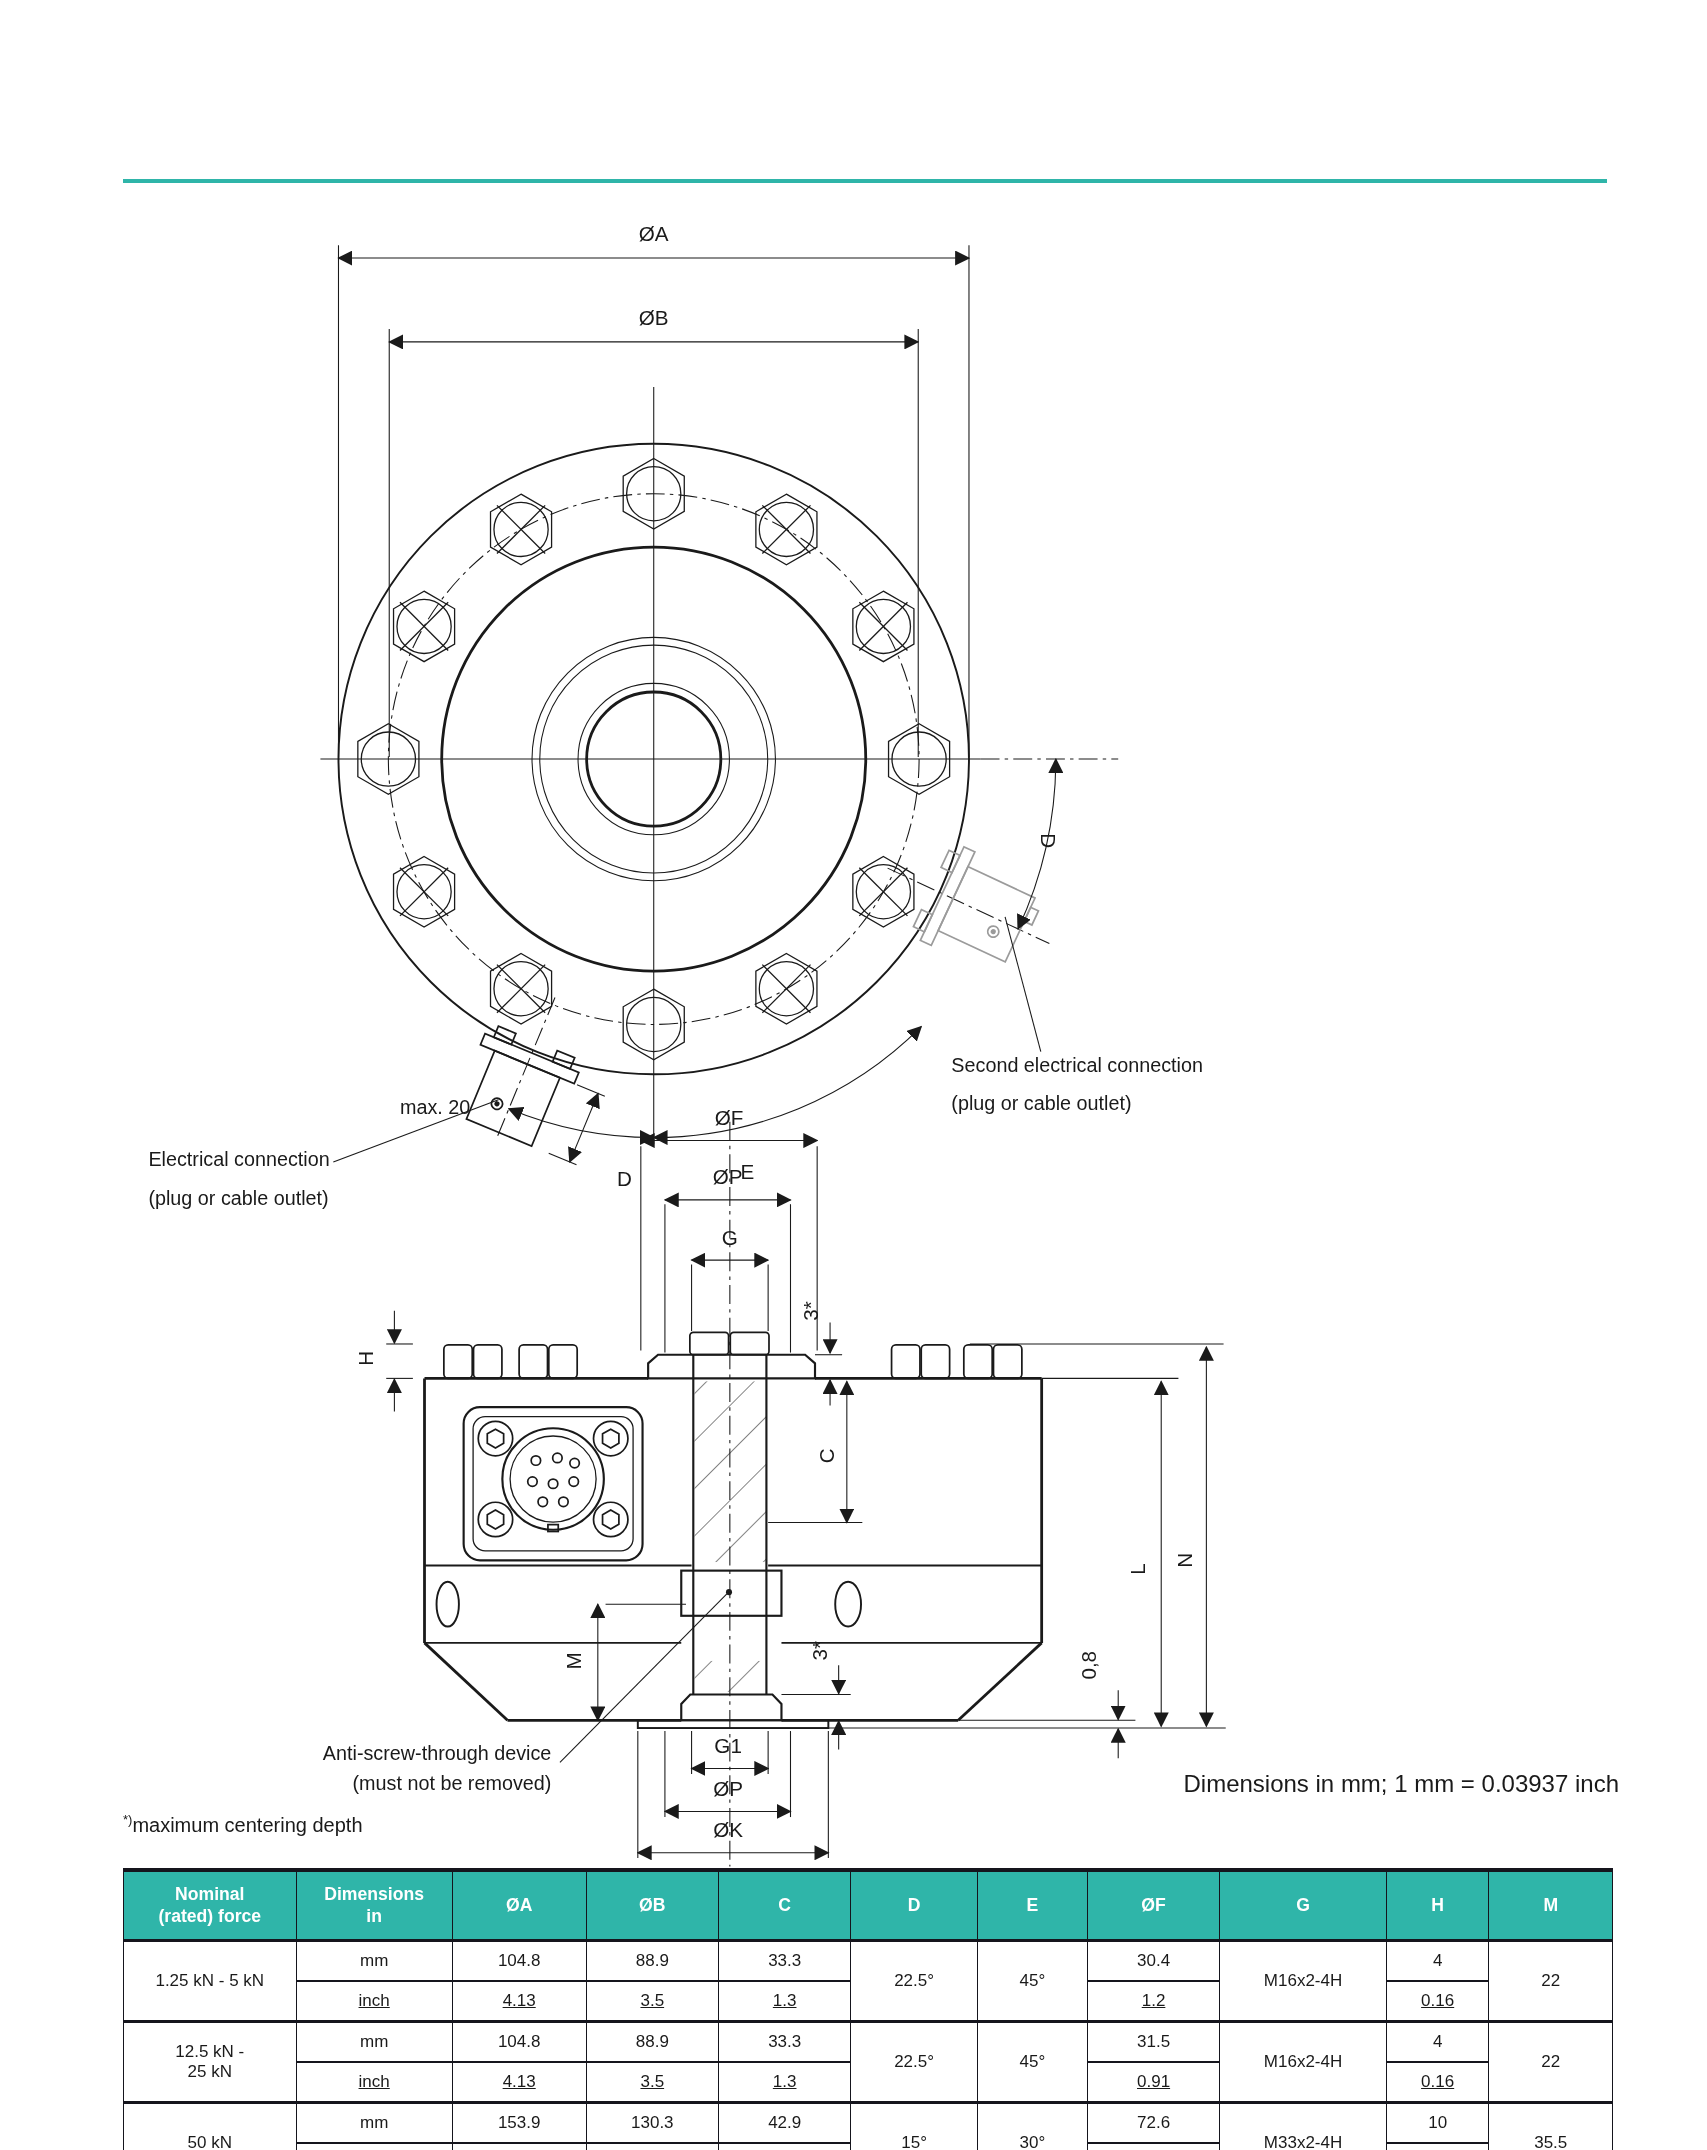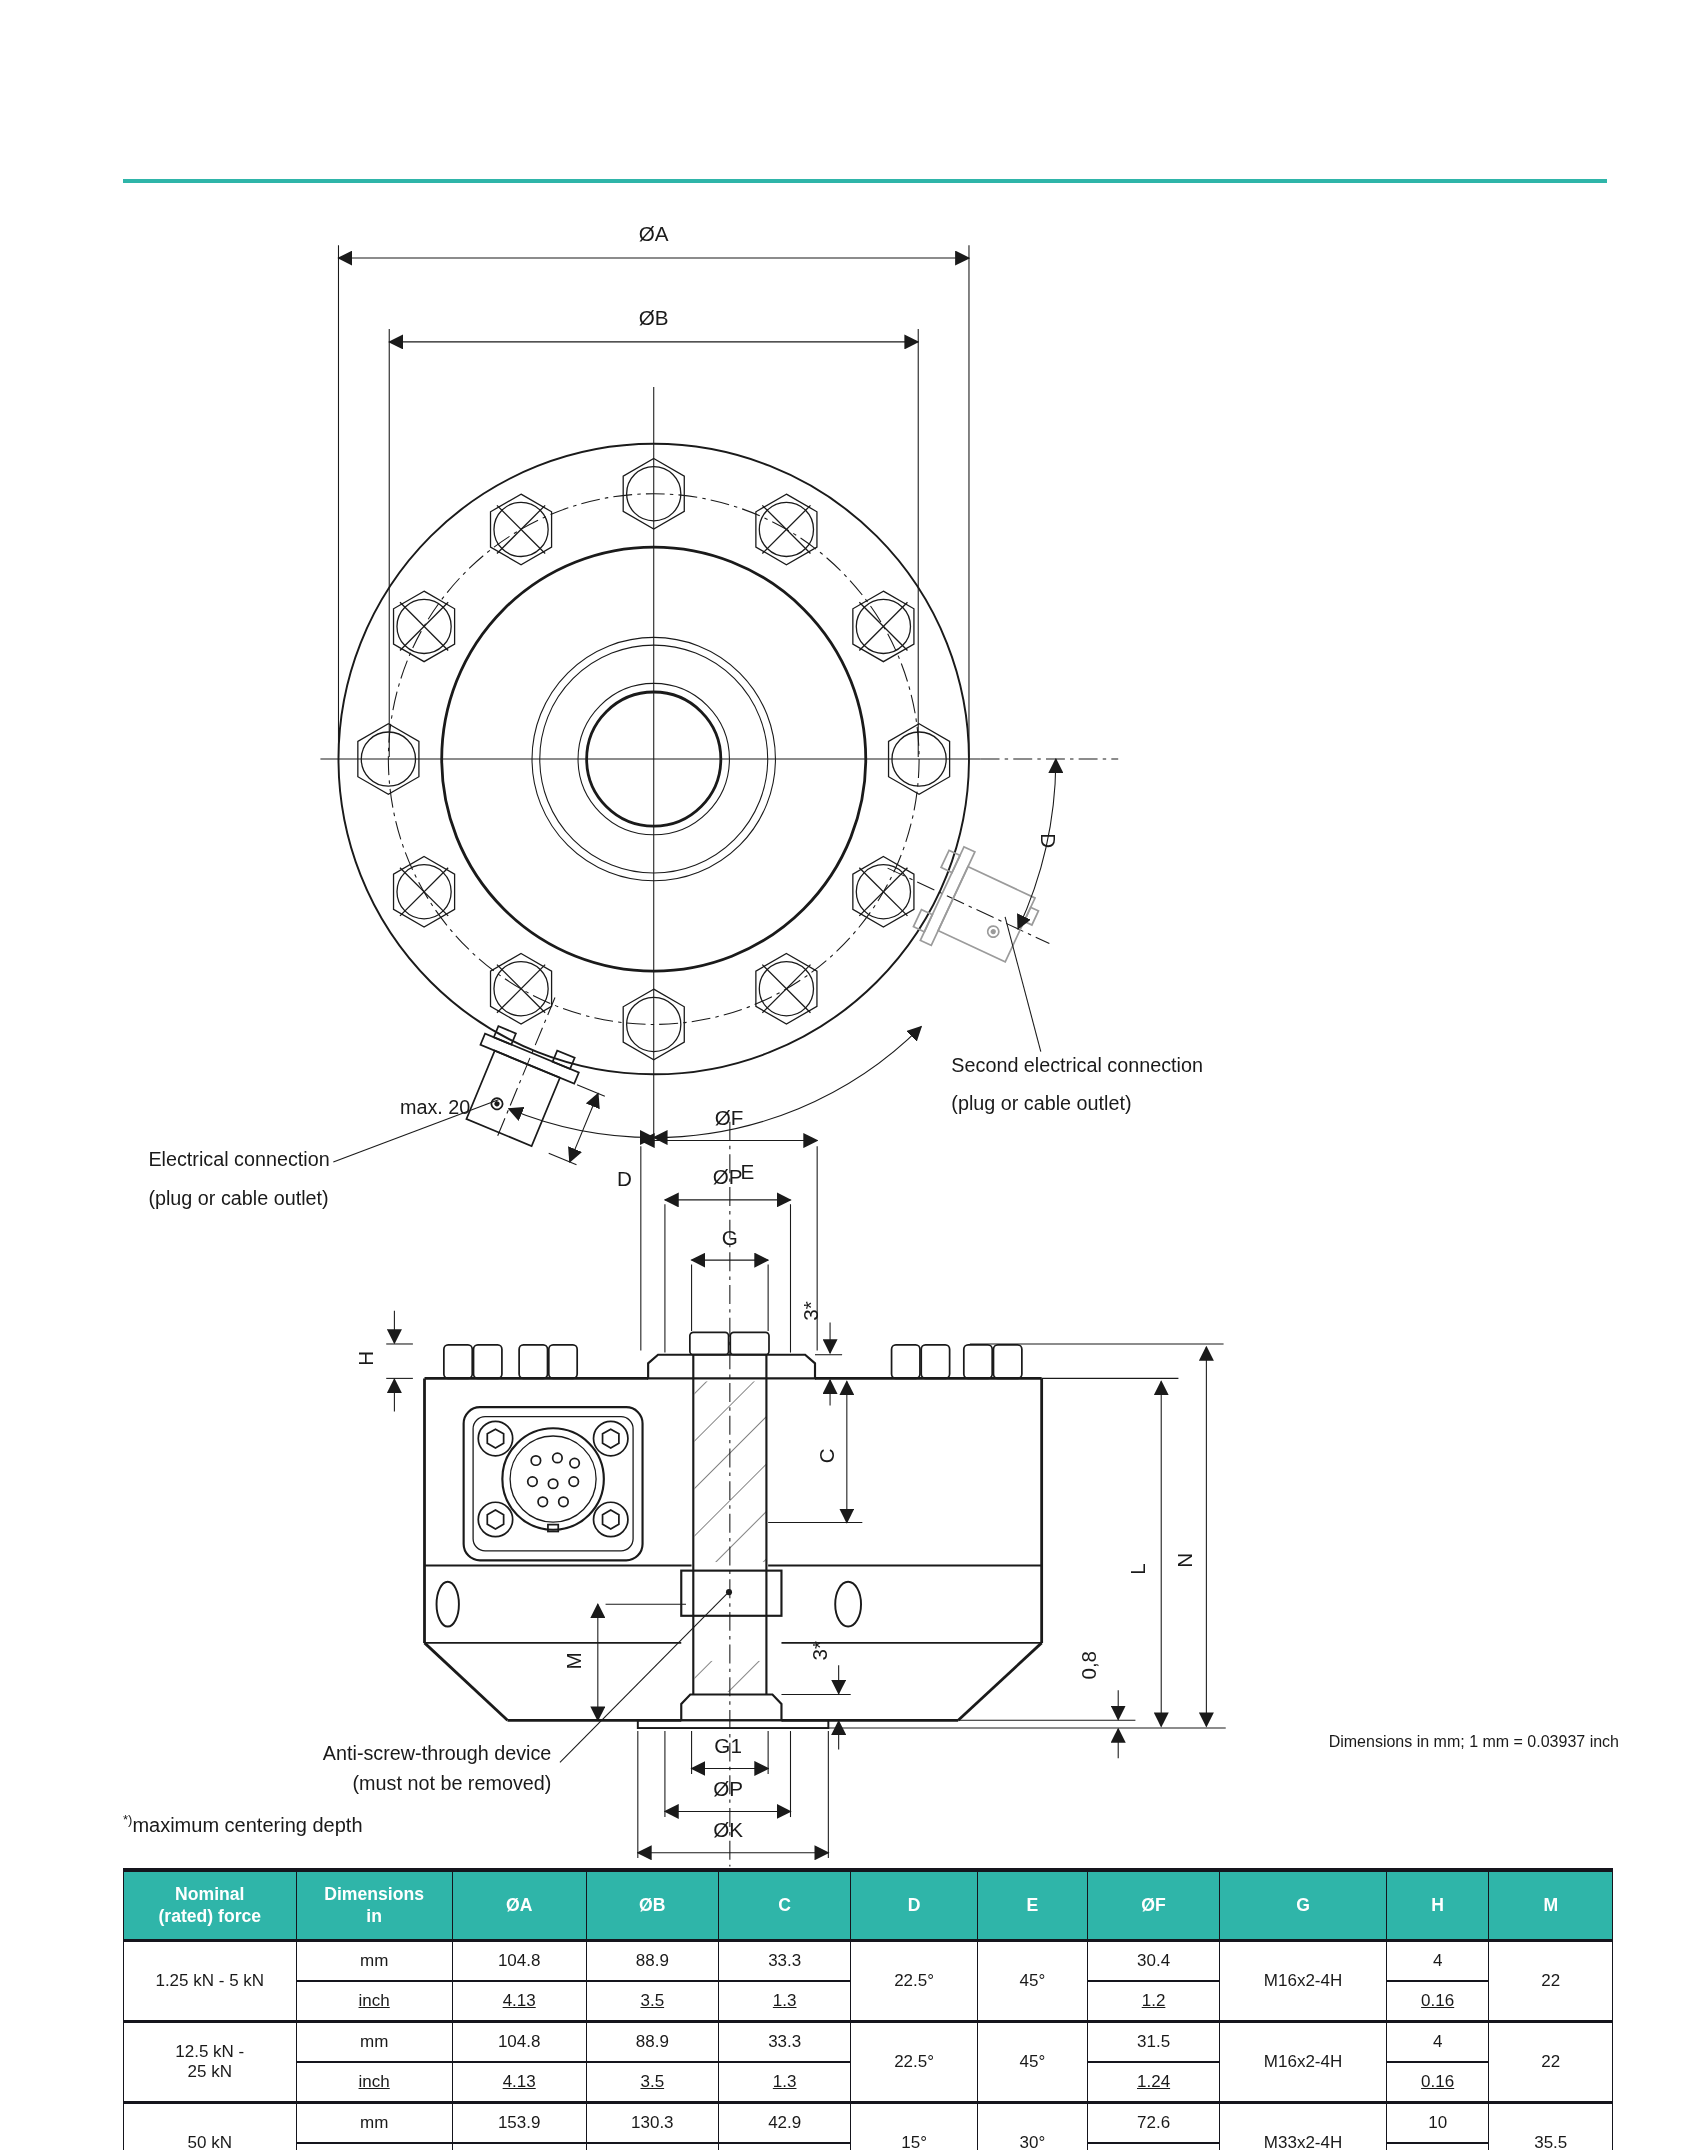--- a/index.html
+++ b/index.html
@@ -17,21 +17,21 @@
   .med{stroke-width:4.5px;}
   .bold{stroke-width:6.5px;}
   .dim{stroke-width:2.5px;}
   .dd{stroke-dasharray:44 12 8 12;}
   .gray{stroke:#9b9b9b;}
   text{font-family:"Liberation Sans",sans-serif;fill:#1a1a1a;stroke:none;font-size:48px;}
   text.ann{font-size:46px;}
   
   #note-left{position:absolute;left:123px;top:1812px;font-size:20px;}
   #note-left sup{font-size:13px;}
-  #note-right{position:absolute;right:88px;top:1733px;font-size:16px;text-align:right;}
+  #note-right{position:absolute;right:88px;top:1770px;font-size:24px;text-align:right;}
   
   #dims-table{position:absolute;left:123px;top:1868px;width:1490px;border-collapse:collapse;
               table-layout:fixed;font-size:17px;color:#1a1a1a;}
   #dims-table th,#dims-table td{border-left:1.3px solid #15151d;border-right:1.3px solid #15151d;
               text-align:center;vertical-align:middle;padding:0;}
   #dims-table tr.hdr th{background:#2FB5A9;color:#fff;font-weight:bold;font-size:17.6px;
               height:67px;border-top:4.7px solid #15151d;border-bottom:3.9px solid #15151d;line-height:1.25;}
   #dims-table td{height:38px;margin-top:12px;}
   #dims-table td.sep{border-bottom:2.6px solid #15151d;}
   #dims-table tr.gend td{border-bottom:3.4px solid #15151d;text-decoration:underline;}
@@ -397,21 +397,21 @@
       <td class="sep">31.5</td>
       <td rowspan="2" class="sp">M16x2-4H</td>
       <td class="sep">4</td>
       <td rowspan="2" class="sp">22</td>
     </tr>
     <tr class="gend">
       <td>inch</td>
       <td>4.13</td>
       <td>3.5</td>
       <td>1.3</td>
-      <td>1.24</td>
+      <td>0.91</td>
       <td>0.16</td>
     </tr>
 
     <tr>
       <td rowspan="2" class="sp">
             <div>50 kN</div>
           </td>
       <td class="sep">mm</td>
       <td class="sep">153.9</td>
       <td class="sep">130.3</td>

